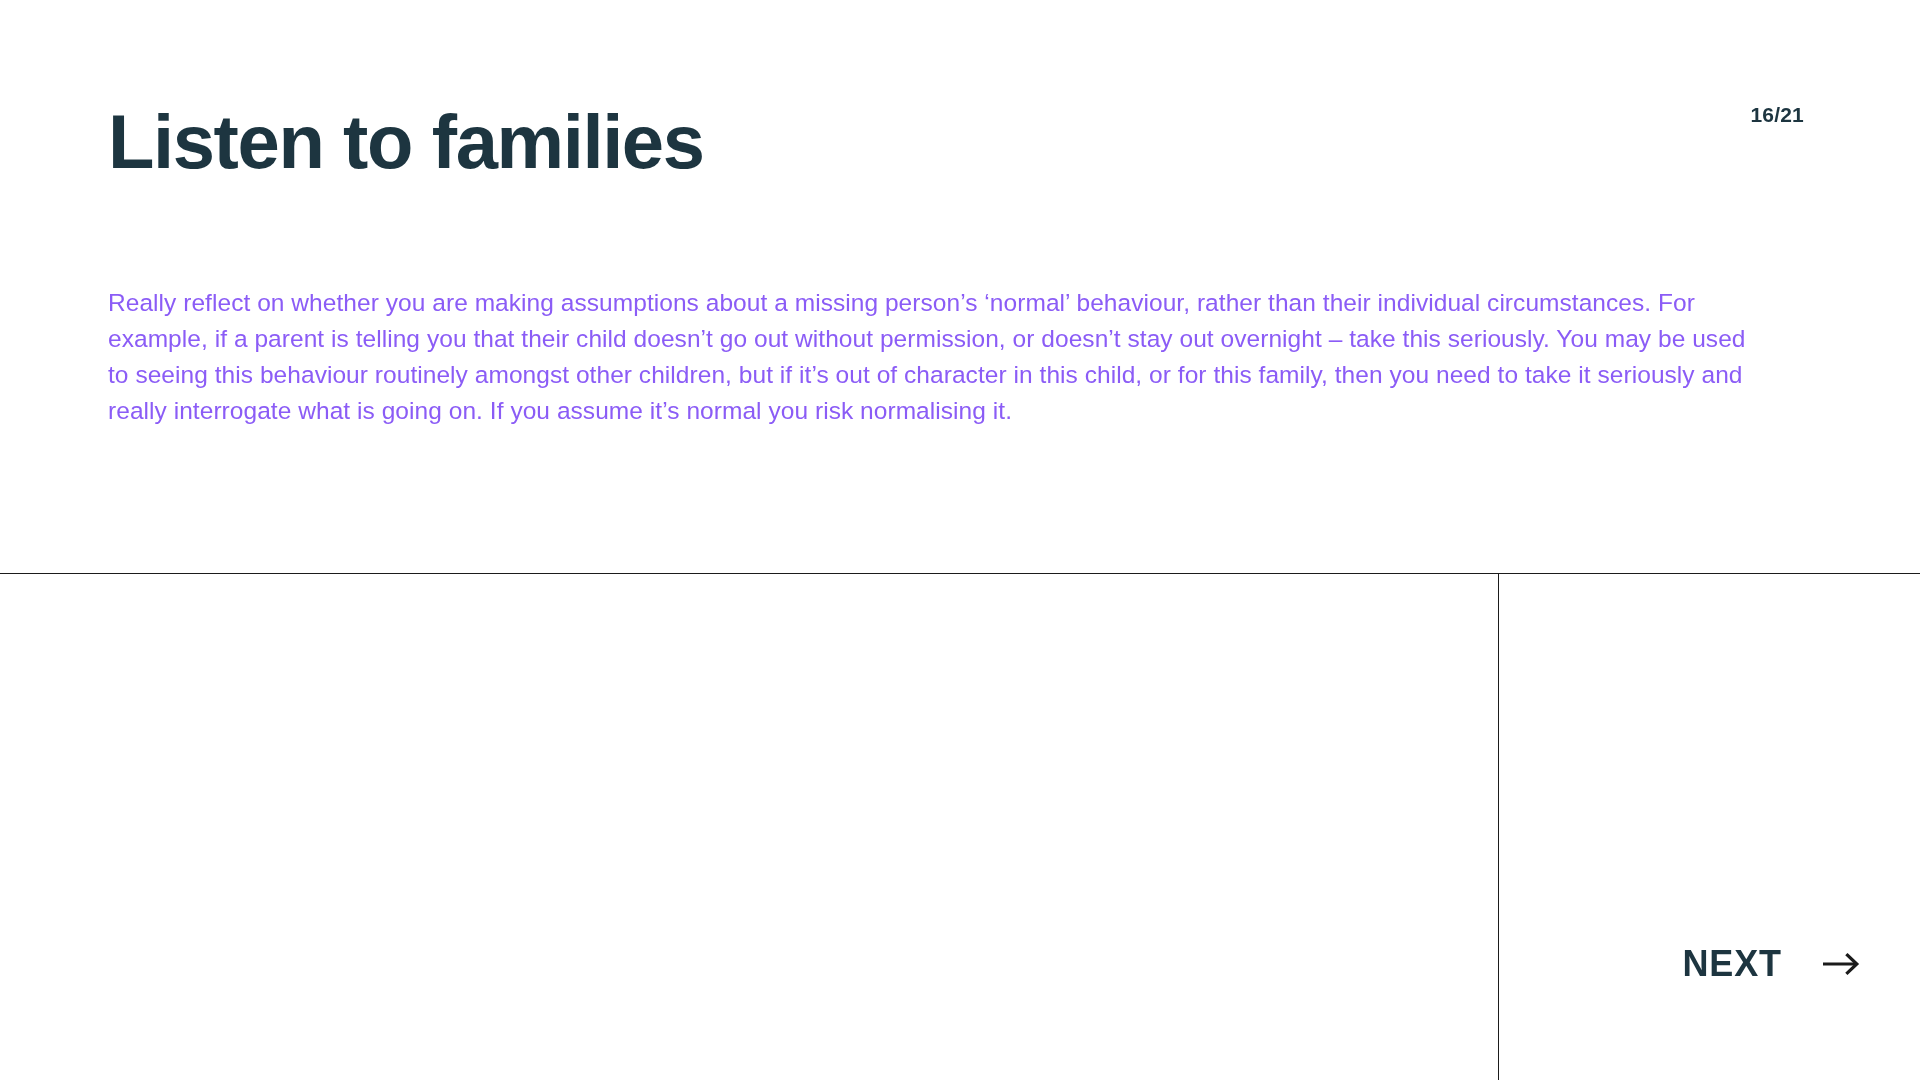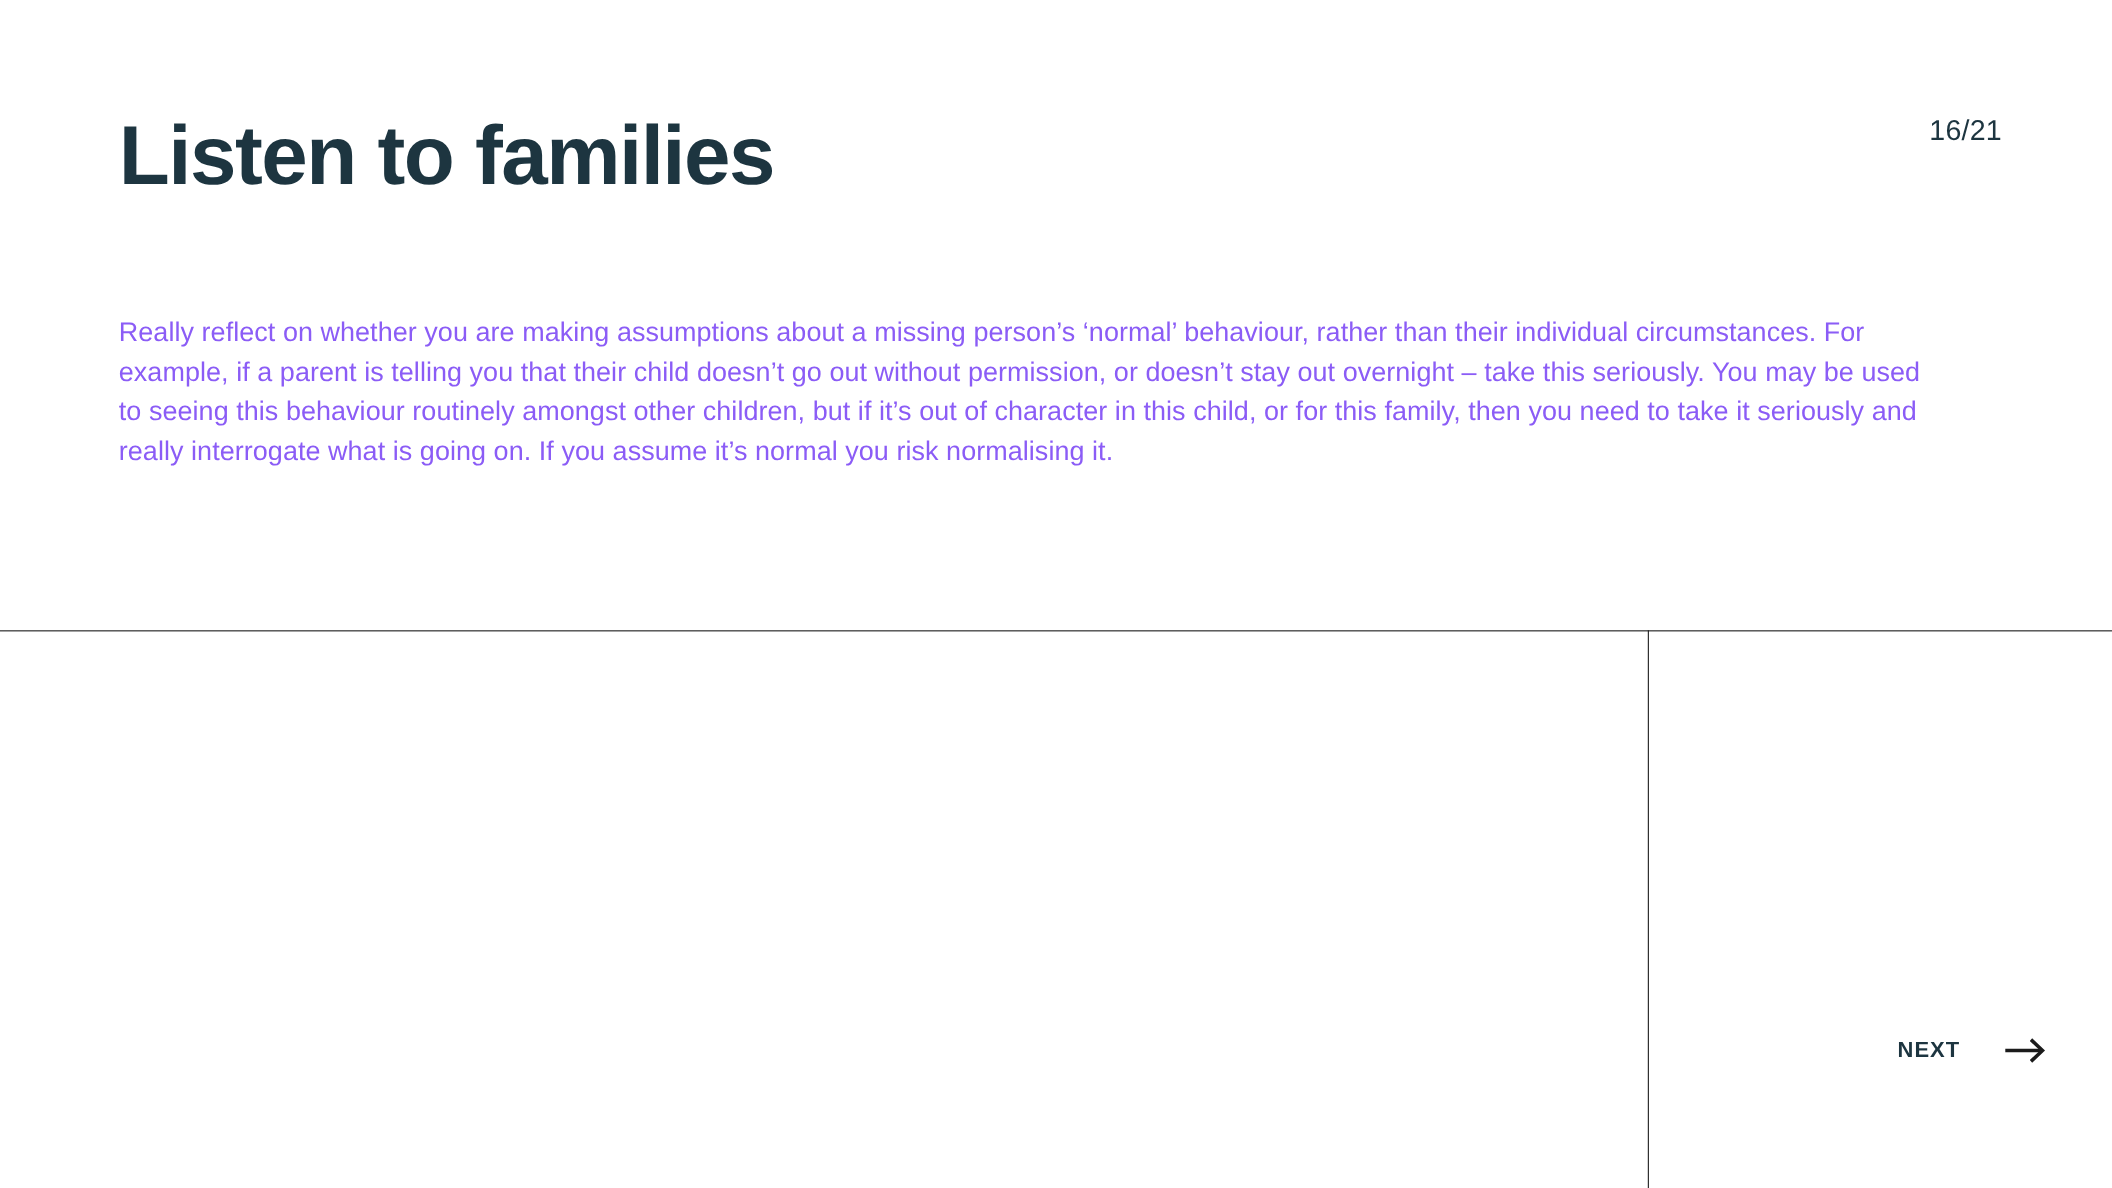--- a/index.html
+++ b/index.html
@@ -12,25 +12,25 @@
   }
   .slide {
     position:relative;
     width:1920px; height:1080px;
     background:#ffffff;
   }
 
   
   .page-counter {
     position:absolute;
-    top:103px; right:100px;
-    font-size:26px;
+    top:103px; right:116px;
+    font-size:21px;
     letter-spacing:0.2px;
     color:#1d3540;
-    font-weight:400;
+    font-weight:700;
     white-space:nowrap;
   }
 
   
   .upper {
     position:absolute;
     left:0; top:0; right:0;
     height:573px;
   }
   .title {
@@ -86,21 +86,21 @@
     right:60px; top:369px;
     display:flex;
     align-items:center;
     gap:40px;
     cursor:pointer;
     background:none;
     border:none;
     padding:0;
   }
   .next-label {
-    font-size:20px;
+    font-size:36px;
     font-weight:700;
     letter-spacing:0.9px;
     color:#1d3540;
     white-space:nowrap;
   }
   .next-arrow {
     display:block;
     width:38px; height:24px;
   }
 </style>

